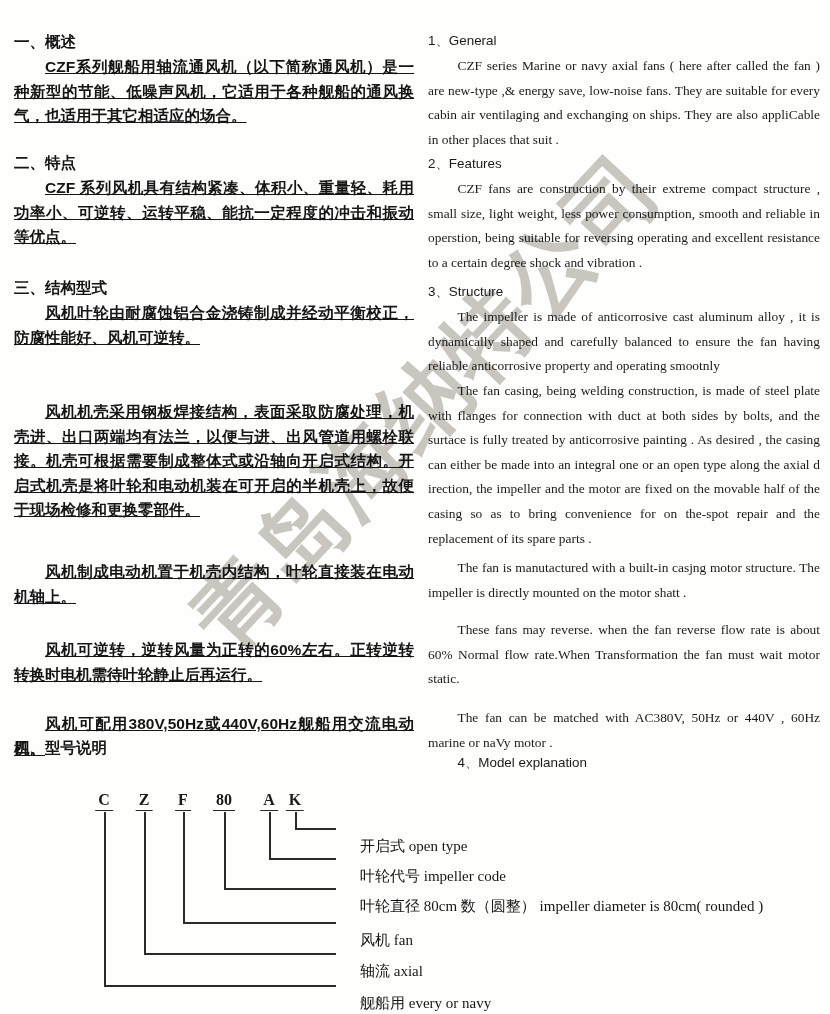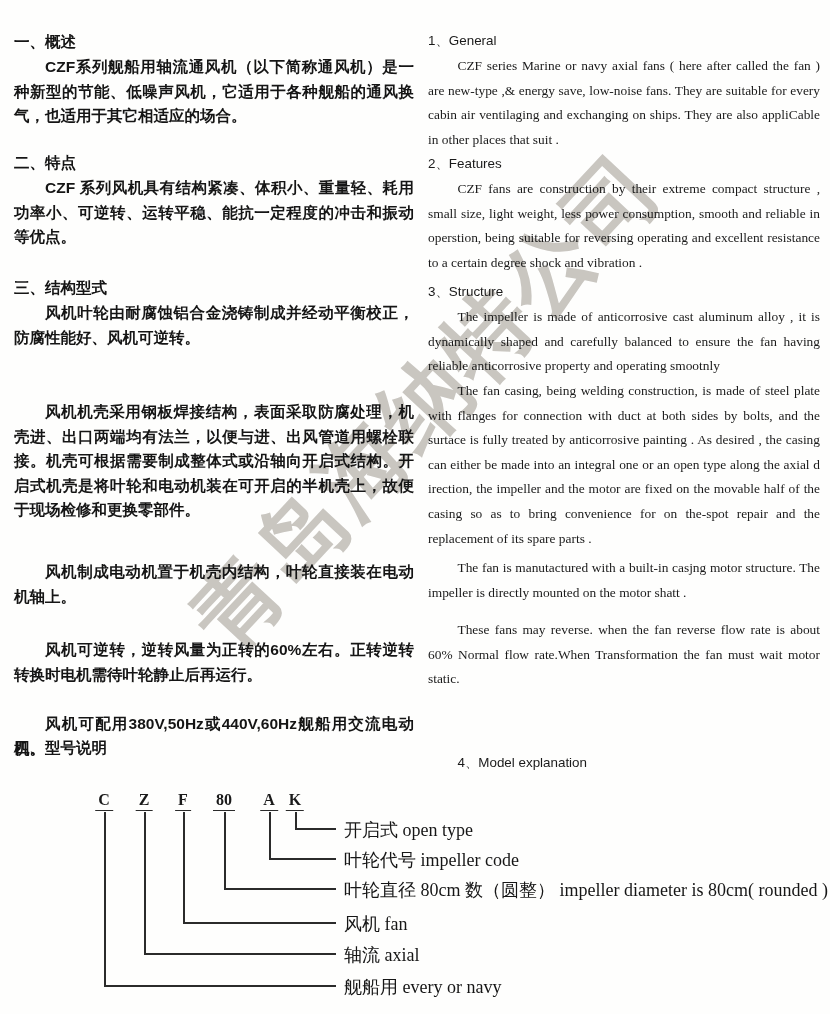--- a/index.html
+++ b/index.html
@@ -28,21 +28,21 @@
   }
   
   .zh-h,.zh-p{
     position:absolute; left:14px; width:400px; margin:0;
     font-size:15.5px; line-height:24.6px;
     font-weight:700;
     text-align:justify;
     color:#151515;
     z-index:2;
   }
-  .zh-p{ text-indent:2em; }
+  .zh-p{ text-indent:2em;text-decoration:underline; }
   
   .en-h,.en-p{
     position:absolute; left:428px; width:392px; margin:0;
     font-size:13.4px; line-height:24.6px;
     font-weight:400;
     text-align:justify;
     color:#1a1a1a;
     z-index:2;
   }
   .en-p{ text-indent:2.2em;font-family:Liberation Serif, serif; }
@@ -60,23 +60,23 @@
     z-index:2;
     line-height:18px;
   }
   .vline{
     position:absolute; width:1.6px; background:#2b2b2b; z-index:2;
   }
   .hline{
     position:absolute; height:1.6px; background:#2b2b2b; z-index:2;
   }
   .model-label{
-    position:absolute; left:344px; margin:0;
+    position:absolute; left:344px; margin:16px;
     font-family:"Liberation Serif",serif;
-    font-size:18px; font-weight:500;
+    font-size:15px; font-weight:500;
     white-space:nowrap;
     color:#161616;
     z-index:2;
     line-height:22px;
   }
 </style>
 </head>
 <body>
 
 <div class="page">
@@ -102,20 +102,21 @@
   <p class="en-p" style="top:54px">CZF series Marine or navy axial fans ( here after called the fan ) are new-type ,&amp; energy save, low-noise fans. They are suitable for every cabin air ventilaging and exchanging on ships. They are also appliCable in other places that suit .</p>
 
   <h2 class="en-h" style="top:152px">2、Features</h2>
   <p class="en-p" style="top:177px">CZF fans are construction by their extreme compact structure , small  size, light weight, less power consumption, smooth and reliable in operstion, being suitable for reversing operating and excellent resistance to a certain degree shock and vibration .</p>
 
   <h2 class="en-h" style="top:280px">3、Structure</h2>
   <p class="en-p" style="top:305px">The impeller is made of anticorrosive cast aluminum alloy , it is dynamically shaped and carefully balanced to ensure the fan having reliable anticorrosive property and operating smootnly</p>
   <p class="en-p" style="top:379px">The fan casing, being welding construction, is made of steel plate with flanges for connection with duct at both sides by bolts, and the surtace is fully treated by anticorrosive painting . As desired , the casing can either be made into an integral one or an open type along the axial d irection, the impeller and the motor are fixed on the movable half of the casing so as to bring convenience for on the-spot repair and the replacement of its spare parts .</p>
   <p class="en-p" style="top:556px">The fan is manutactured with a built-in casjng motor structure. The impeller is directly mounted on the motor shatt .</p>
   <p class="en-p" style="top:618px">These fans may reverse. when the fan reverse flow rate is about 60% Normal flow rate.When Transformation the fan must wait motor static.</p>
+  <p class="en-p" style="top:706px">The fan can be matched with AC380V, 50Hz or 440V , 60Hz marine or naVy motor .</p>
 
   <h2 class="en-h indented" style="top:751px">4、Model explanation</h2>
 
   <span class="code-letter" style="left:104px">C</span>
   <span class="code-letter" style="left:144px">Z</span>
   <span class="code-letter" style="left:183px">F</span>
   <span class="code-letter" style="left:224px">80</span>
   <span class="code-letter" style="left:269px">A</span>
   <span class="code-letter" style="left:295px">K</span>
 

